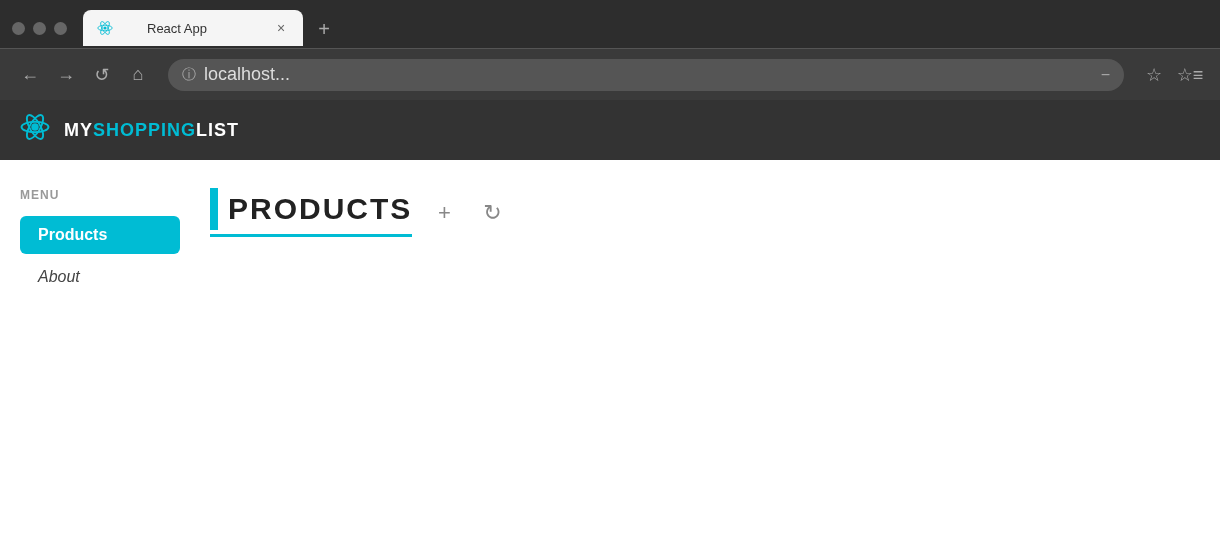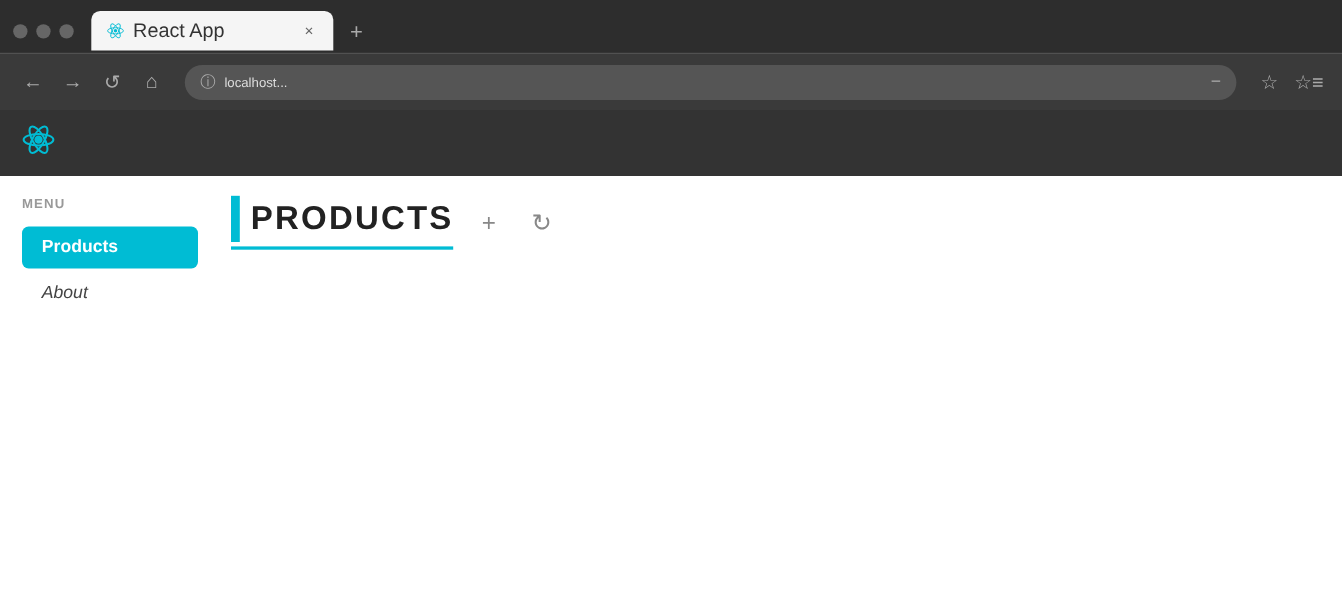--- a/index.html
+++ b/index.html
@@ -51,23 +51,24 @@
       position: relative;
     }
 
     .tab-favicon {
       width: 16px;
       height: 16px;
       color: #00bcd4;
     }
 
     .tab-title {
-      font-size: 18px;
+      font-size: 13px;
       color: #333;
       flex: 1;
+      margin-left: 26px;
     }
 
     .tab-close {
       width: 16px;
       height: 16px;
       display: flex;
       align-items: center;
       justify-content: center;
       color: #666;
       cursor: pointer;
@@ -122,21 +123,21 @@
       gap: 8px;
     }
 
     .address-info-icon {
       color: #aaa;
       font-size: 14px;
     }
 
     .address-text {
       color: #ddd;
-      font-size: 12px;
+      font-size: 18px;
       flex: 1;
     }
 
     .address-zoom-icon {
       color: #aaa;
       font-size: 16px;
     }
 
     .nav-right-icons {
       display: flex;
@@ -178,21 +179,21 @@
     }
 
     .app-brand span.highlight {
       color: #00bcd4;
     }
 
     
     .app-content {
       display: flex;
       min-height: 300px;
-      padding: 18px 20px;
+      padding: 28px 20px;
       background: #fff;
     }
 
     
     .sidebar {
       width: 160px;
       min-width: 160px;
     }
 
     .sidebar-menu-label {
@@ -327,20 +328,23 @@
 
   <div class="app-navbar">
     <span class="app-logo">
       <svg viewBox="0 0 40 40" width="30" height="30" xmlns="http://www.w3.org/2000/svg">
         <circle cx="20" cy="20" r="5" fill="#00bcd4"></circle>
         <ellipse cx="20" cy="20" rx="18" ry="7" fill="none" stroke="#00bcd4" stroke-width="2.5"></ellipse>
         <ellipse cx="20" cy="20" rx="18" ry="7" fill="none" stroke="#00bcd4" stroke-width="2.5" transform="rotate(60 20 20)"></ellipse>
         <ellipse cx="20" cy="20" rx="18" ry="7" fill="none" stroke="#00bcd4" stroke-width="2.5" transform="rotate(120 20 20)"></ellipse>
       </svg>
     </span>
+    <div class="app-brand">
+      <span>MY</span><span class="highlight">SHOPPING</span><span>LIST</span>
+    </div>
   </div>
 
   <div class="app-content">
 
     <div class="sidebar">
       <div class="sidebar-menu-label">MENU</div>
       <a class="sidebar-item active">Products</a>
       <a class="sidebar-item inactive">About</a>
     </div>
 

